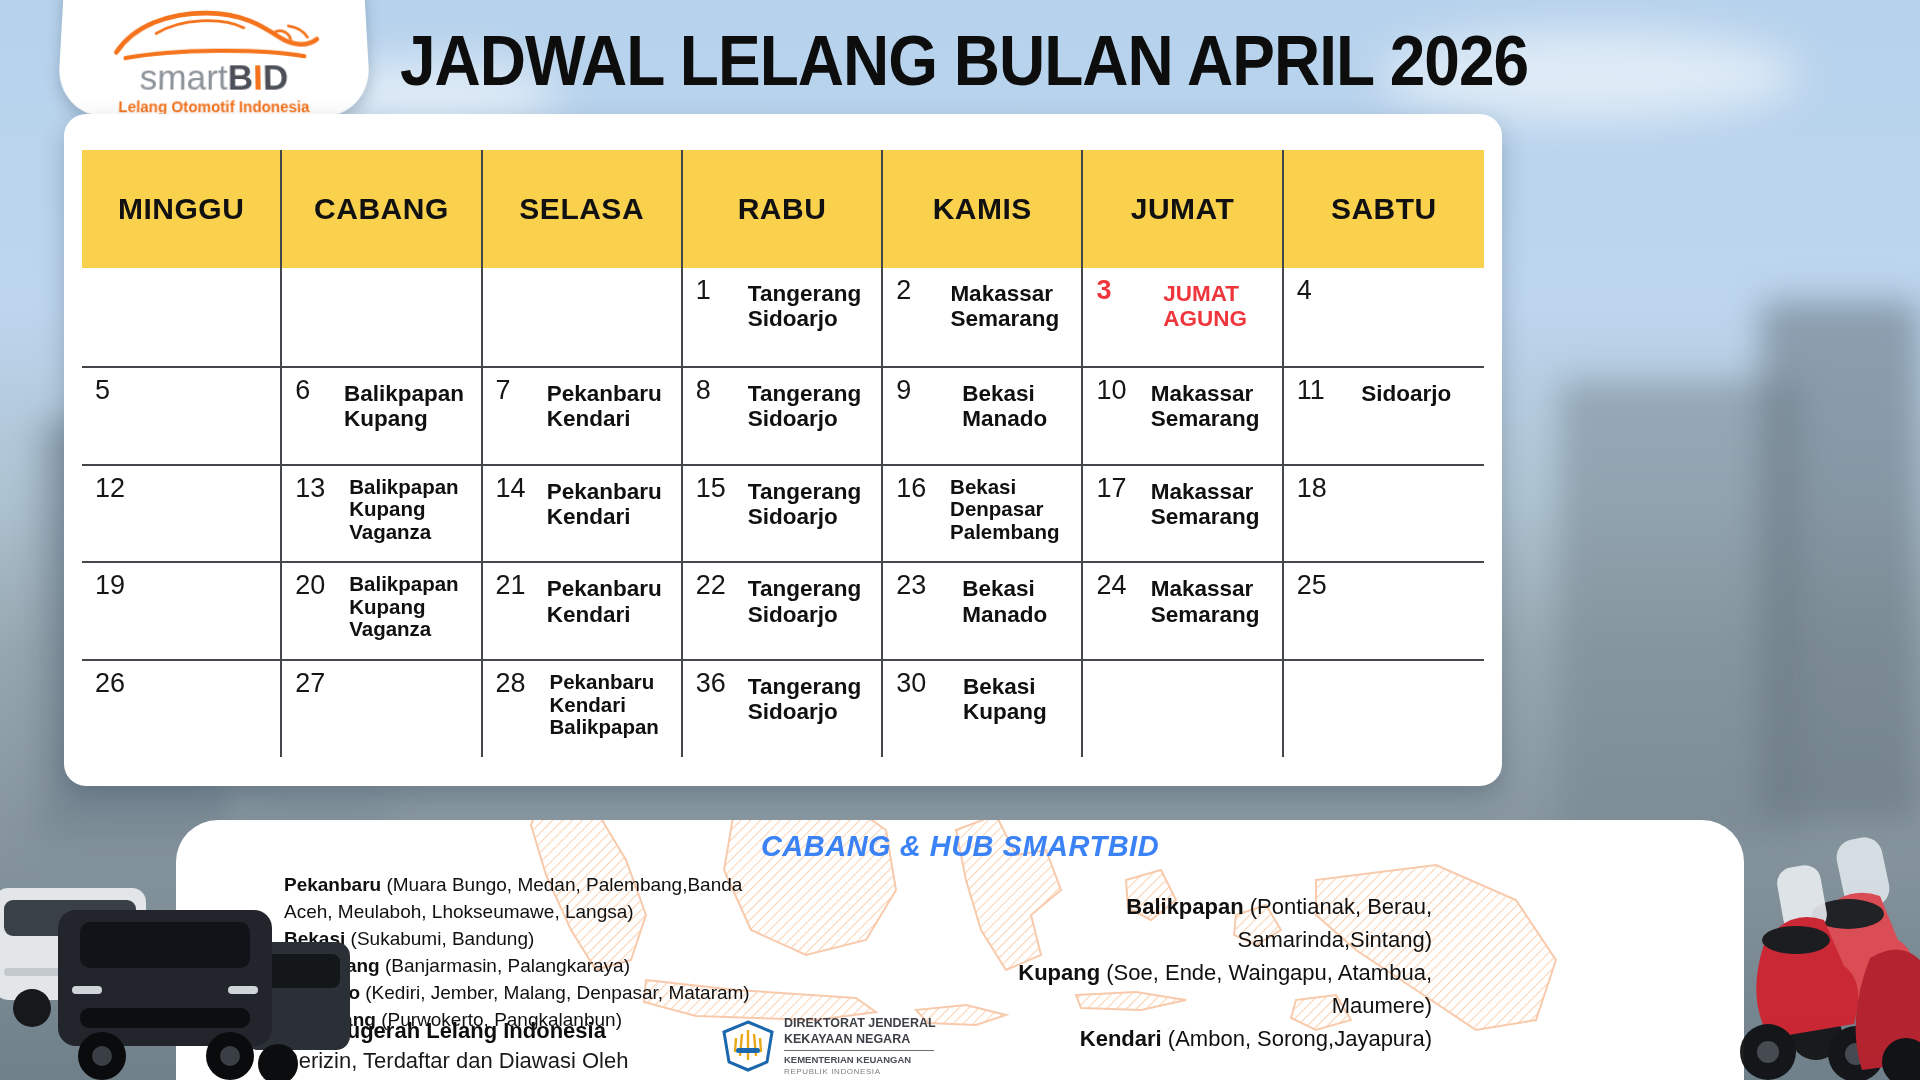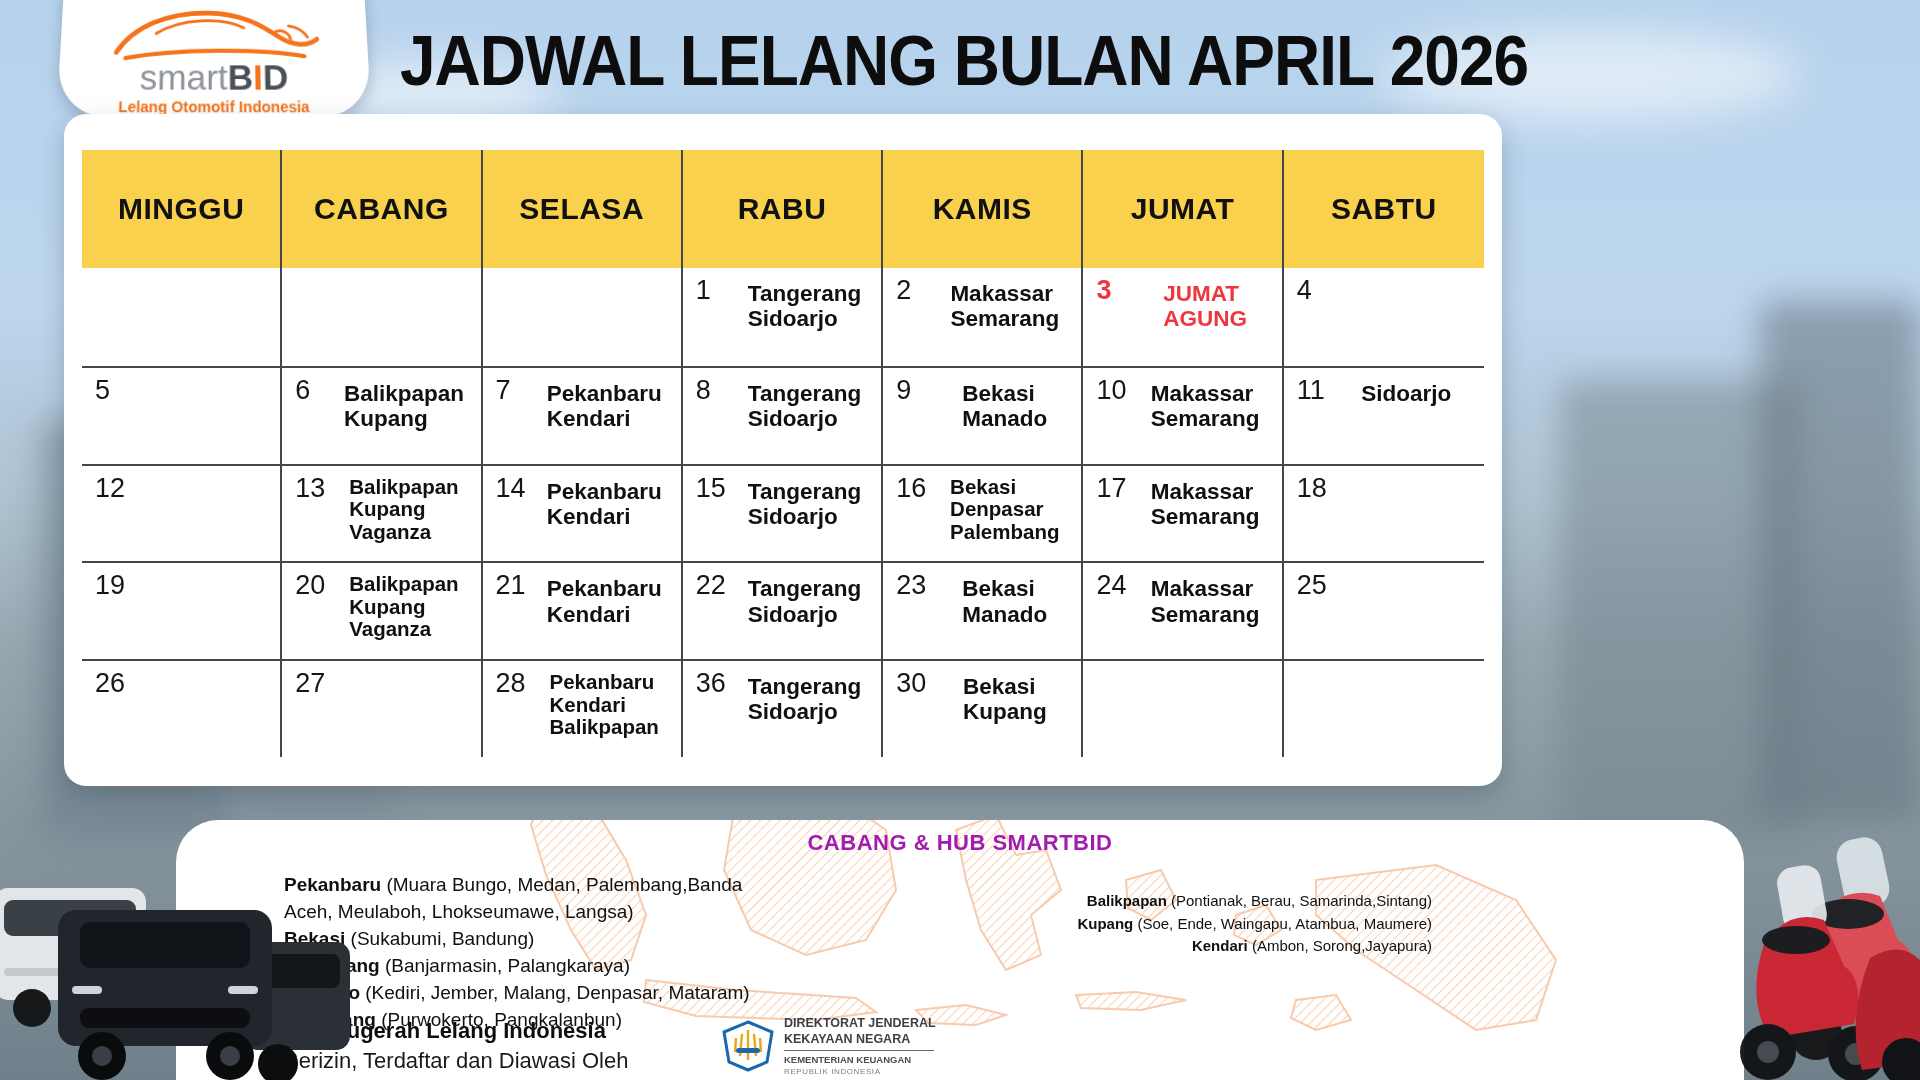--- a/index.html
+++ b/index.html
@@ -67,24 +67,24 @@
   .hl .cities-inner{color:#ef363c;}
 
   
   .footer-panel{
     position:absolute;left:176px;top:820px;width:1568px;height:260px;background:#ffffff;
     border-radius:42px 42px 0 0;overflow:hidden;
   }
   .map-svg{position:absolute;left:0;top:0;opacity:.5;}
   .footer-title{
     position:absolute;left:0;top:10px;width:100%;text-align:center;
-    font-size:22px;font-weight:800;color:#a21caf;letter-spacing:.5px;
+    font-size:29px;font-weight:800;color:#3b82f6;letter-spacing:.5px;font-style:italic;
   }
   .hub-list-left{position:absolute;left:108px;top:52px;width:500px;font-size:19px;line-height:1.42;color:#101010;}
-  .hub-list-right{position:absolute;right:312px;top:70px;width:480px;font-size:15px;line-height:1.5;color:#101010;text-align:right;}
+  .hub-list-right{position:absolute;right:312px;top:70px;width:480px;font-size:22px;line-height:1.5;color:#101010;text-align:right;}
   .hub-line b{font-weight:700;}
   .company-name{position:absolute;left:108px;top:198px;font-size:22px;font-weight:700;color:#0d0d0d;}
   .company-sub{position:absolute;left:108px;top:228px;font-size:22px;font-weight:400;color:#1a1a1a;}
   .ministry{position:absolute;left:546px;top:196px;display:flex;align-items:center;gap:10px;}
   .ministry-text{display:flex;flex-direction:column;}
   .mt1{font-size:12.5px;font-weight:700;color:#3c3f45;line-height:1.25;}
   .mt-sep{border-top:1.5px solid #6a6e74;margin:3px 0;width:150px;}
   .mt2{font-size:9.5px;font-weight:700;color:#4a4e54;line-height:1.3;}
   .mt3{font-size:8px;font-weight:400;color:#7c8087;letter-spacing:.6px;}
 

